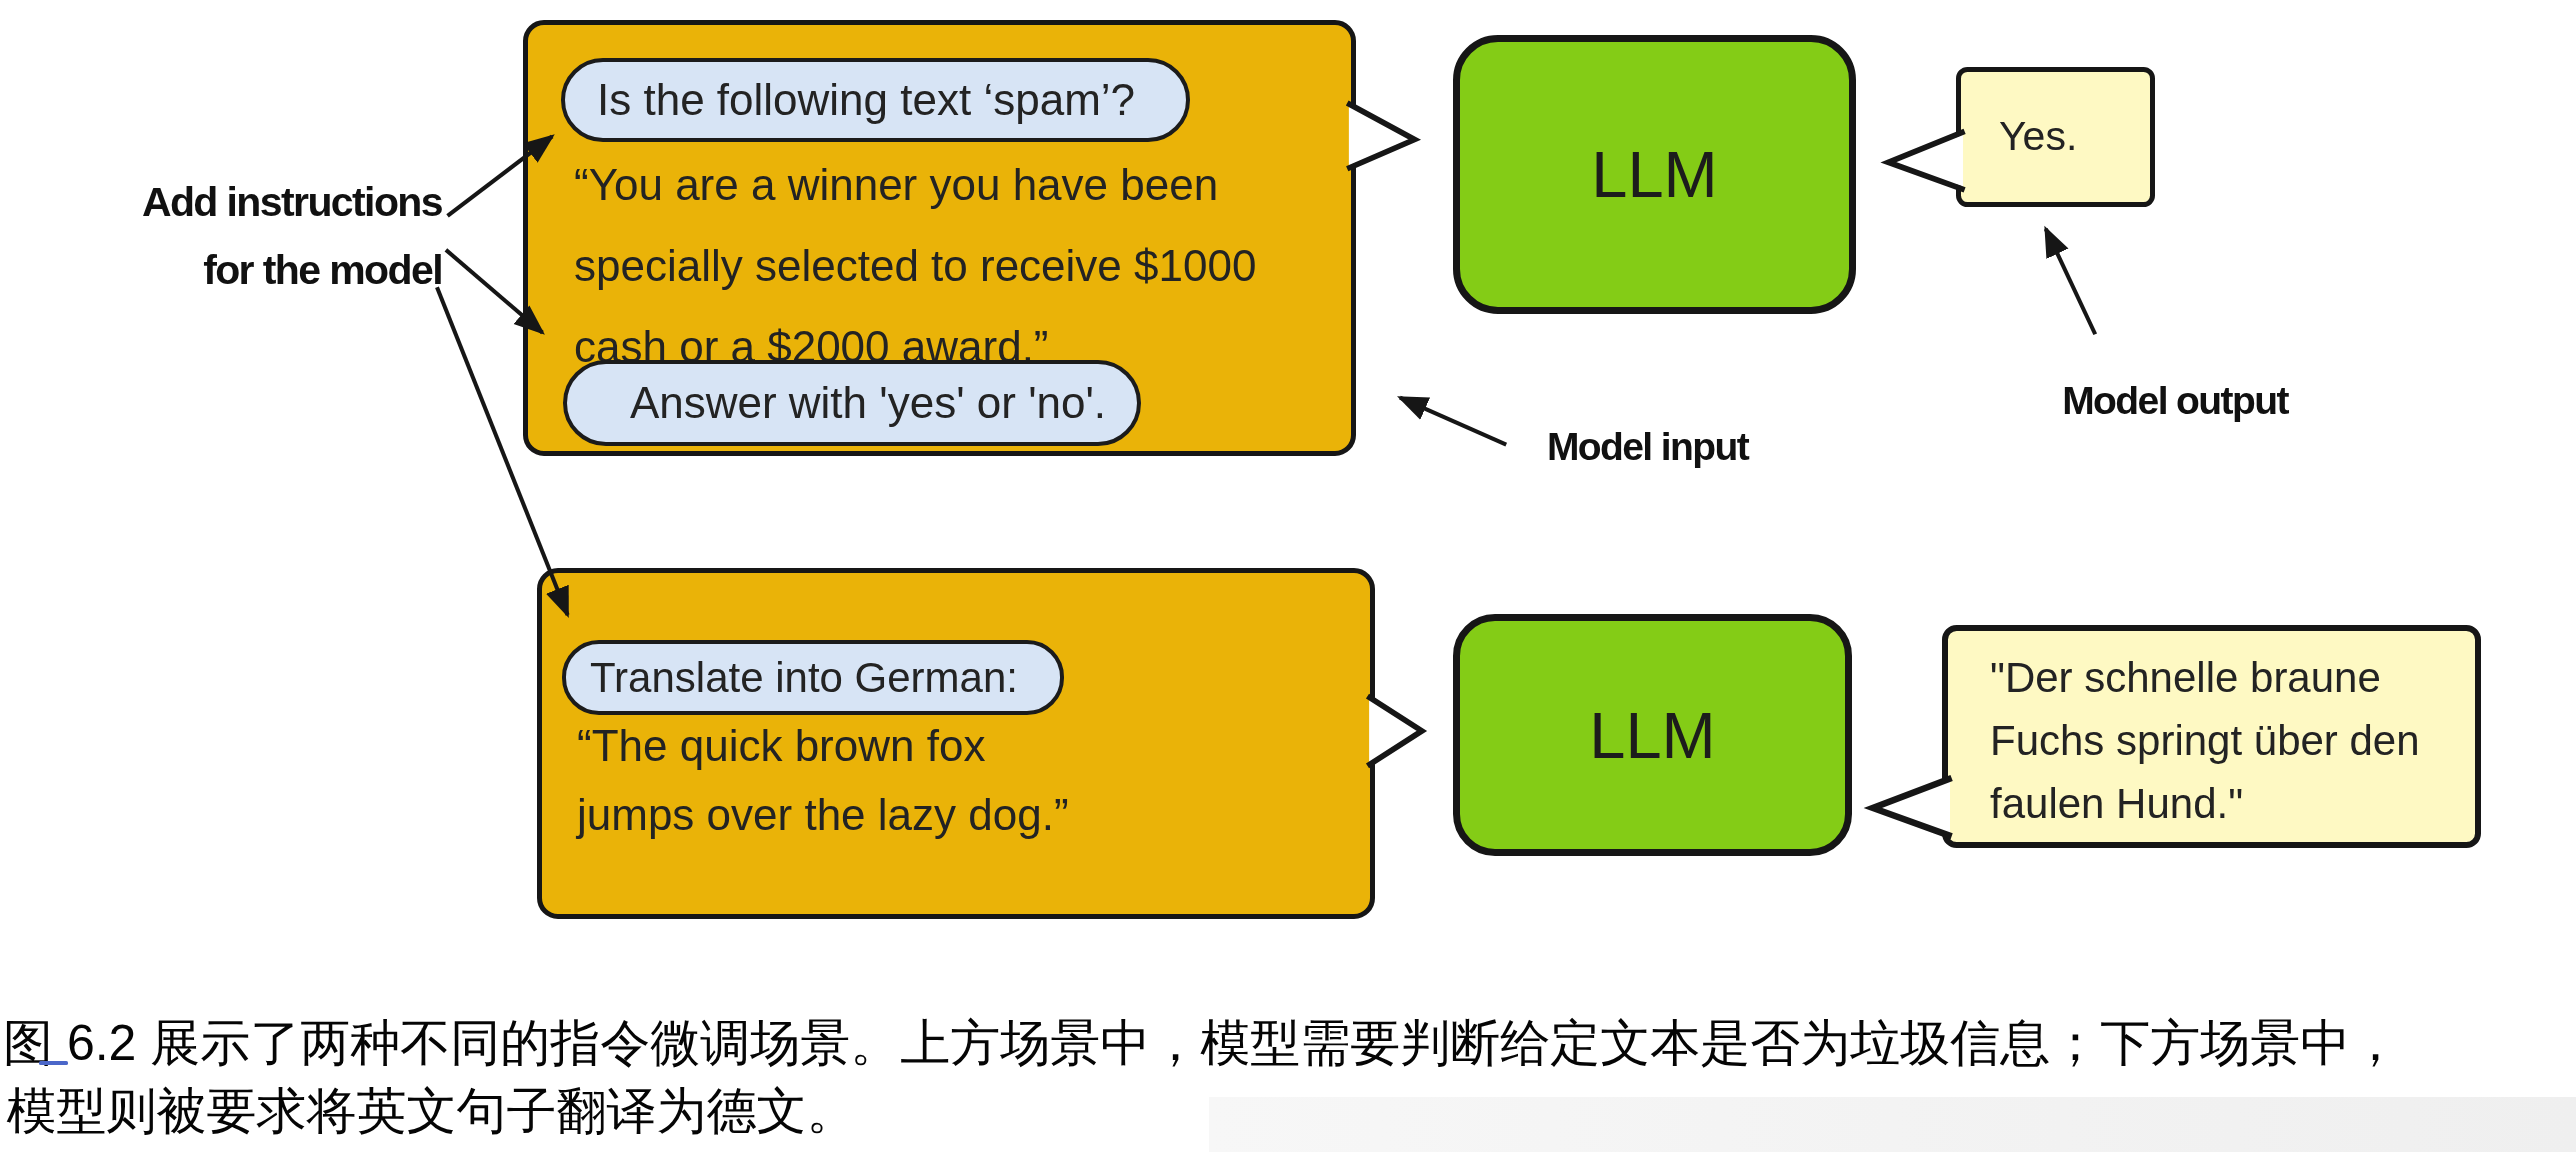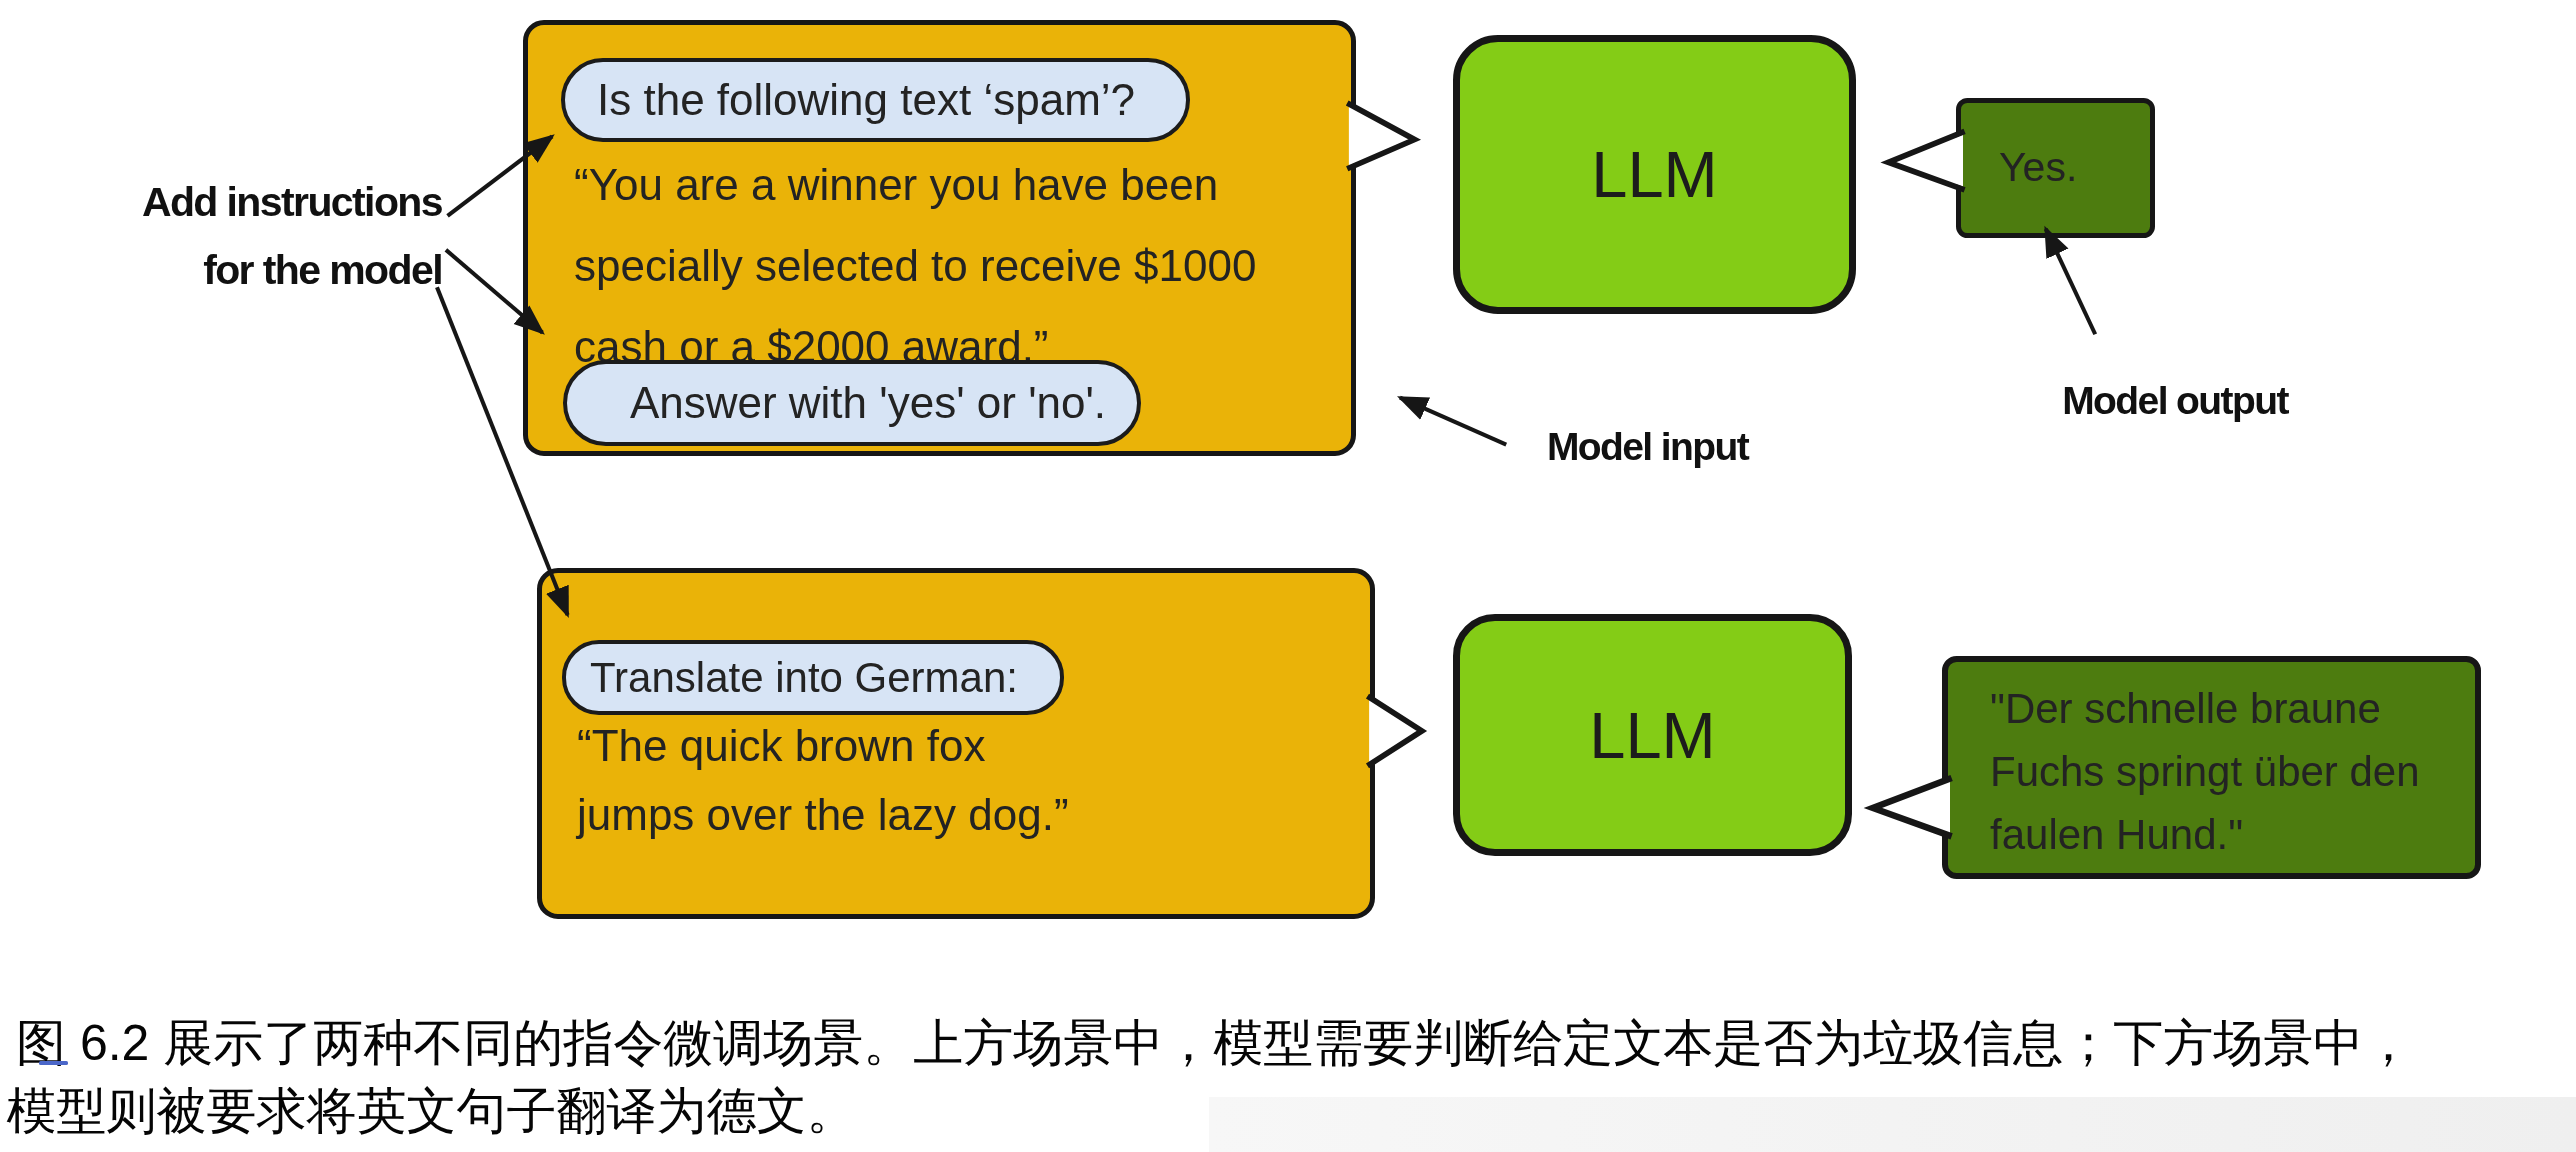--- a/index.html
+++ b/index.html
@@ -46,25 +46,24 @@
   }
   .llm-box{
     background:#84cc16;
     border:7.3px solid var(--ink);
     border-radius:45px;
     box-sizing:border-box;
     display:flex;align-items:center;justify-content:center;
     font-size:65px;color:#1c1c1c;
   }
   .bubble{
-    background:#4d7c0f;
+    background:#fef9c3;
     box-sizing:border-box;
     border:5.7px solid var(--ink);
     border-radius:11.4px;
-    margin-top:31px;
   }
   .bubble-text{font-size:41px;color:var(--text);white-space:nowrap;}
   .german-text{font-size:42px;color:var(--text);line-height:63px;white-space:nowrap;}
   .caption-line{
     font-size:50px;color:#050505;line-height:57px;white-space:nowrap;
   }
   .underline-mark{background:var(--mark);border-radius:1.6px;}
   .footer-shade{background:linear-gradient(90deg,#f7f7f7,#efefef);}
   svg.overlay{position:absolute;left:0;top:0;z-index:5;pointer-events:none;}
   .z1{z-index:1;} .z0{z-index:0;}
@@ -155,18 +154,18 @@
       <path d="M2405,959 L2308,996 L2405,1031" fill="none" stroke="#161616" stroke-width="8"></path>
     </g>
 
     <line x1="551" y1="266" x2="680" y2="168" stroke="#161616" stroke-width="5" marker-end="url(#ah)"></line>
     <line x1="549" y1="308" x2="668" y2="410" stroke="#161616" stroke-width="5" marker-end="url(#ah)"></line>
     <line x1="538" y1="354" x2="699" y2="758" stroke="#161616" stroke-width="5" marker-end="url(#ah)"></line>
     <line x1="2582" y1="412" x2="2521" y2="282" stroke="#161616" stroke-width="5" marker-end="url(#ah)"></line>
     <line x1="1856" y1="548" x2="1725" y2="490" stroke="#161616" stroke-width="5" marker-end="url(#ah)"></line>
   </svg>
 
-  <div class="abs caption-line z1" style="left:16px;top:1015px;">图 6.2 展示了两种不同的指令微调场景。上方场景中，模型需要判断给定文本是否为垃圾信息；下方场景中，</div>
+  <div class="abs caption-line z1" style="left:3px;top:1015px;">图 6.2 展示了两种不同的指令微调场景。上方场景中，模型需要判断给定文本是否为垃圾信息；下方场景中，</div>
   <div class="abs caption-line z1" style="left:6.5px;top:1083px;">模型则被要求将英文句子翻译为德文。</div>
   <div class="abs underline-mark z1" style="left:39px;top:1061px;width:29px;height:4px;"></div>
 
 </div>
 
 
 </body></html>

